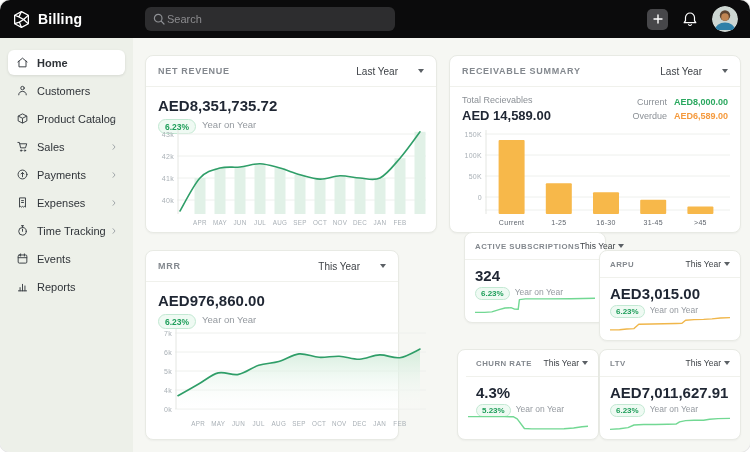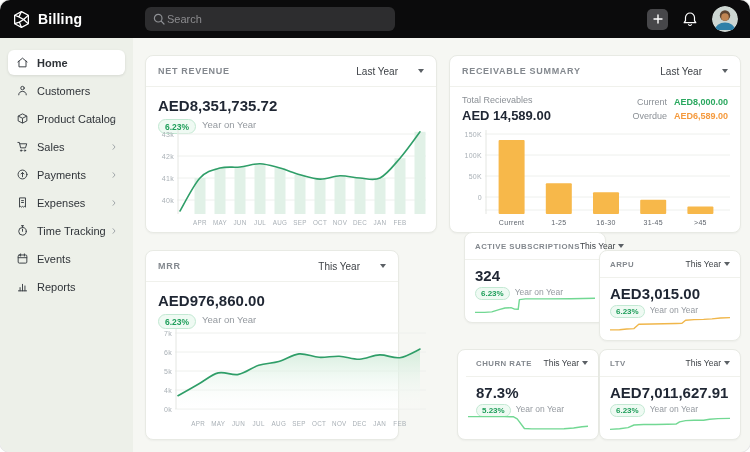--- a/index.html
+++ b/index.html
@@ -413,21 +413,21 @@
     </section>
 
     <section class="card sm c-churn">
       <div class="card-head">
         <span class="card-title">CHURN RATE</span>
         <span class="range-select">
           <span>This Year</span>
           <i class="caret"></i>
         </span>
       </div>
-      <div class="big-value">87.3%</div>
+      <div class="big-value">4.3%</div>
       <div class="badge-row">
         <span class="badge">5.23%</span>
         <span class="caption">Year on Year</span>
       </div>
       <div class="spark"><svg width="120" height="22" viewBox="0 0 120 22">
             <polyline points="0.0,6.6 36.0,6.6 45.6,6.8 49.2,8.8 56.4,18.5 63.6,18.9 84.0,18.9 96.0,18.7 105.6,18.0 114.0,16.7 120.0,16.3" fill="none" stroke="#72d893" stroke-width="1.4" stroke-linejoin="round" stroke-linecap="round"></polyline>
           </svg></div>
     </section>
 
     <section class="card sm c-ltv">

